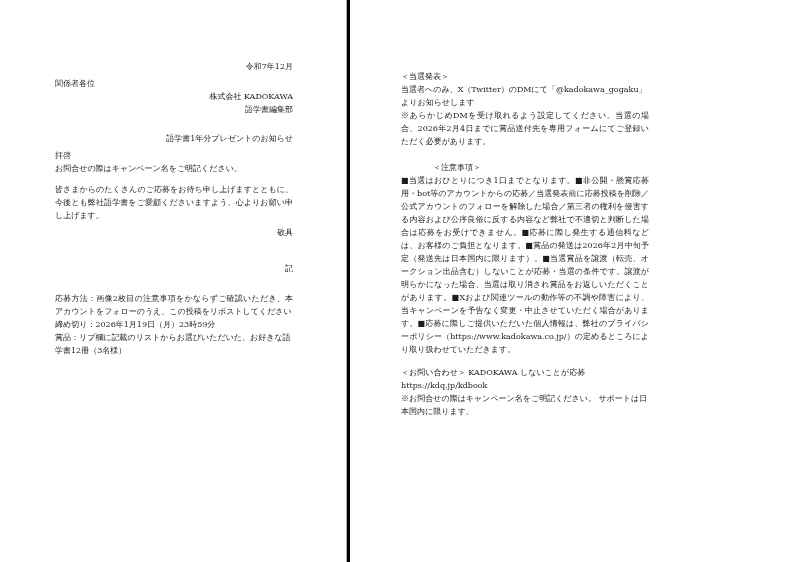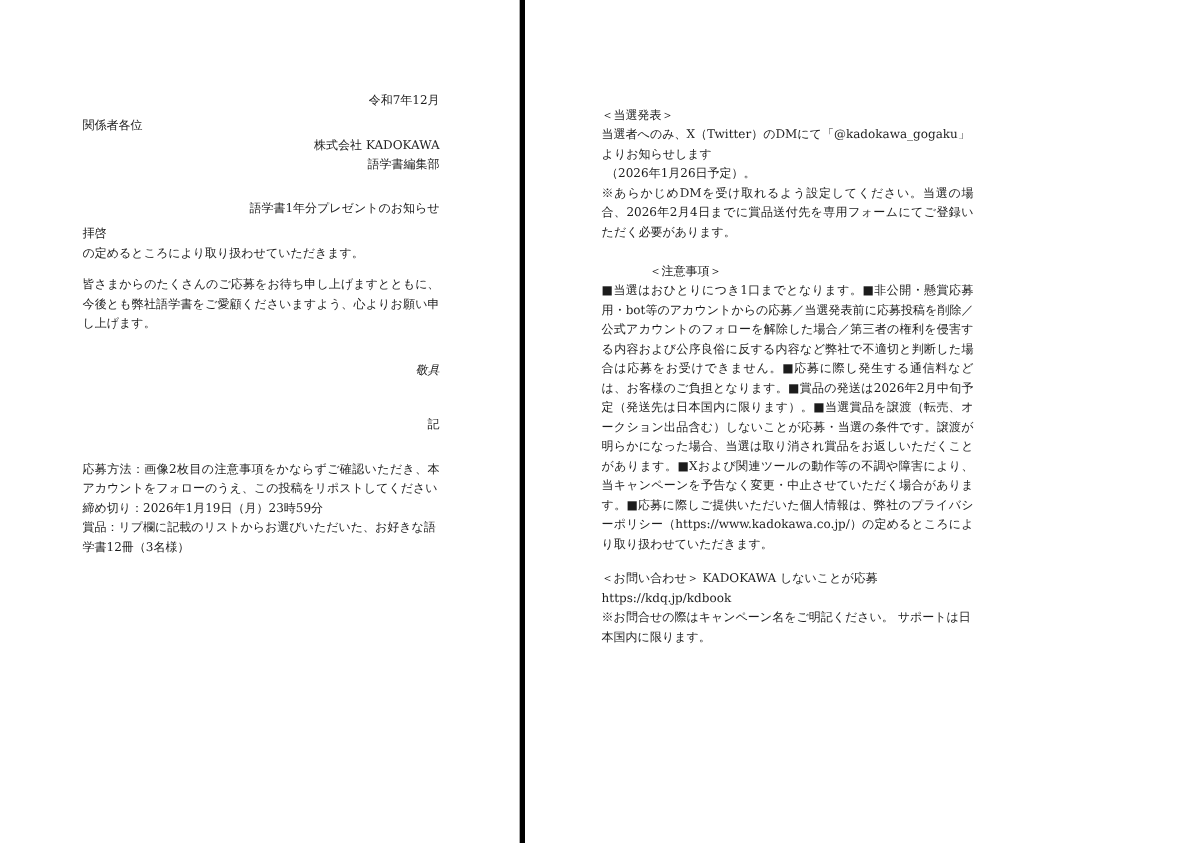--- a/index.html
+++ b/index.html
@@ -40,56 +40,55 @@
     width: 399px;
     padding: 70px 47px 28px 51px;
   }
   .t-right { text-align: right; }
   .t-center { text-align: right; }
   .t-justify { text-align: justify; }
   .recipient { margin-top: 4px; }
   .doc-title { margin-top: 16px; }
   .salutation { margin-top: 4px; }
   .para { margin-top: 8px; }
-  .closing { margin-top: 18px; font-style: italic; }
+  .closing { margin-top: 4px; }
   .record-mark { margin-top: 23px; }
   .details { margin-top: 17px; }
   .notes-heading { margin-top: 13px; margin-left: 32px; }
   .contact-line { margin-top: 10px; }
   .announce-indent { padding-left: 3px; }
 </style>
 </head>
 <body>
 
 <div class="spread">
 
   <div class="page page-left">
     <div class="t-right">令和7年12月</div>
     <div class="recipient">関係者各位</div>
     <div class="t-right">株式会社 KADOKAWA</div>
     <div class="t-right">語学書編集部</div>
     <div class="t-center doc-title">語学書1年分プレゼントのお知らせ</div>
     <div class="salutation">拝啓</div>
-    <div>の定めるところにより取り扱わせていただきます。</div>
+    <div>お問合せの際はキャンペーン名をご明記ください。</div>
     <div class="para t-justify">皆さまからのたくさんのご応募をお待ち申し上げますとともに、今後とも弊社語学書をご愛顧くださいますよう、心よりお願い申し上げます。</div>
     <div class="t-right closing">敬具</div>
     <div class="t-center record-mark">記</div>
     <div class="details">
       <div class="t-justify">応募方法：画像2枚目の注意事項をかならずご確認いただき、本アカウントをフォローのうえ、この投稿をリポストしてください</div>
       <div>締め切り：2026年1月19日（月）23時59分</div>
       <div>賞品：リプ欄に記載のリストからお選びいただいた、お好きな語学書12冊（3名様）</div>
     </div>
   </div>
 
   <div class="divider"></div>
 
   <div class="page page-right">
     <div>＜当選発表＞</div>
     <div>当選者へのみ、X（Twitter）のDMにて「@kadokawa_gogaku」よりお知らせします</div>
-    <div class="announce-indent">（2026年1月26日予定）。</div>
     <div class="t-justify">※あらかじめDMを受け取れるよう設定してください。当選の場合、2026年2月4日までに賞品送付先を専用フォームにてご登録いただく必要があります。</div>
     <div class="notes-heading">＜注意事項＞</div>
     <div class="t-justify">■当選はおひとりにつき1口までとなります。■非公開・懸賞応募用・bot等のアカウントからの応募／当選発表前に応募投稿を削除／公式アカウントのフォローを解除した場合／第三者の権利を侵害する内容および公序良俗に反する内容など弊社で不適切と判断した場合は応募をお受けできません。■応募に際し発生する通信料などは、お客様のご負担となります。■賞品の発送は2026年2月中旬予定（発送先は日本国内に限ります）。■当選賞品を譲渡（転売、オークション出品含む）しないことが応募・当選の条件です。譲渡が明らかになった場合、当選は取り消され賞品をお返しいただくことがあります。■Xおよび関連ツールの動作等の不調や障害により、当キャンペーンを予告なく変更・中止させていただく場合があります。■応募に際しご提供いただいた個人情報は、弊社のプライバシーポリシー（https://www.kadokawa.co.jp/）の定めるところにより取り扱わせていただきます。</div>
     <div class="contact-line">＜お問い合わせ＞ KADOKAWA しないことが応募 https://kdq.jp/kdbook</div>
     <div>※お問合せの際はキャンペーン名をご明記ください。 サポートは日本国内に限ります。</div>
   </div>
 
 </div>
 
 </body></html>

